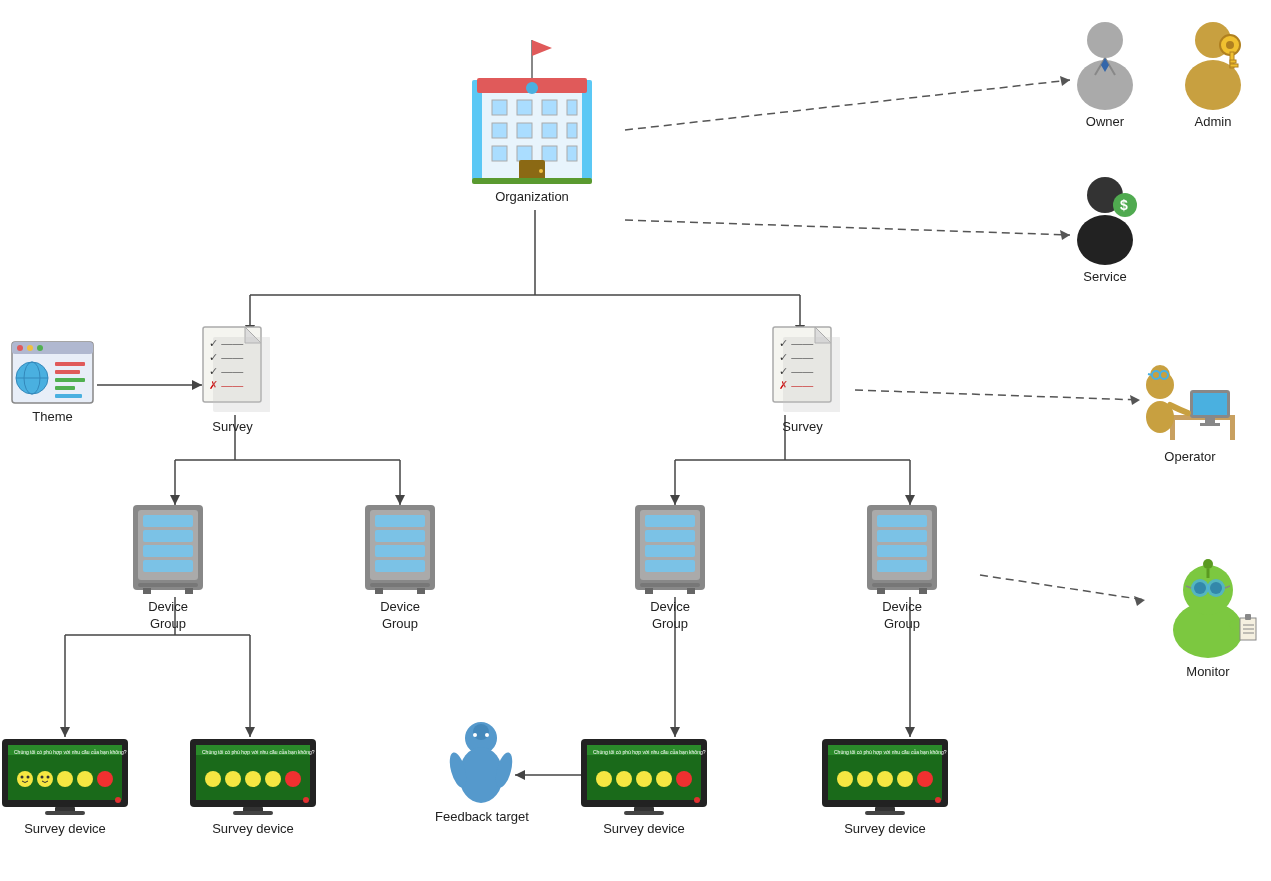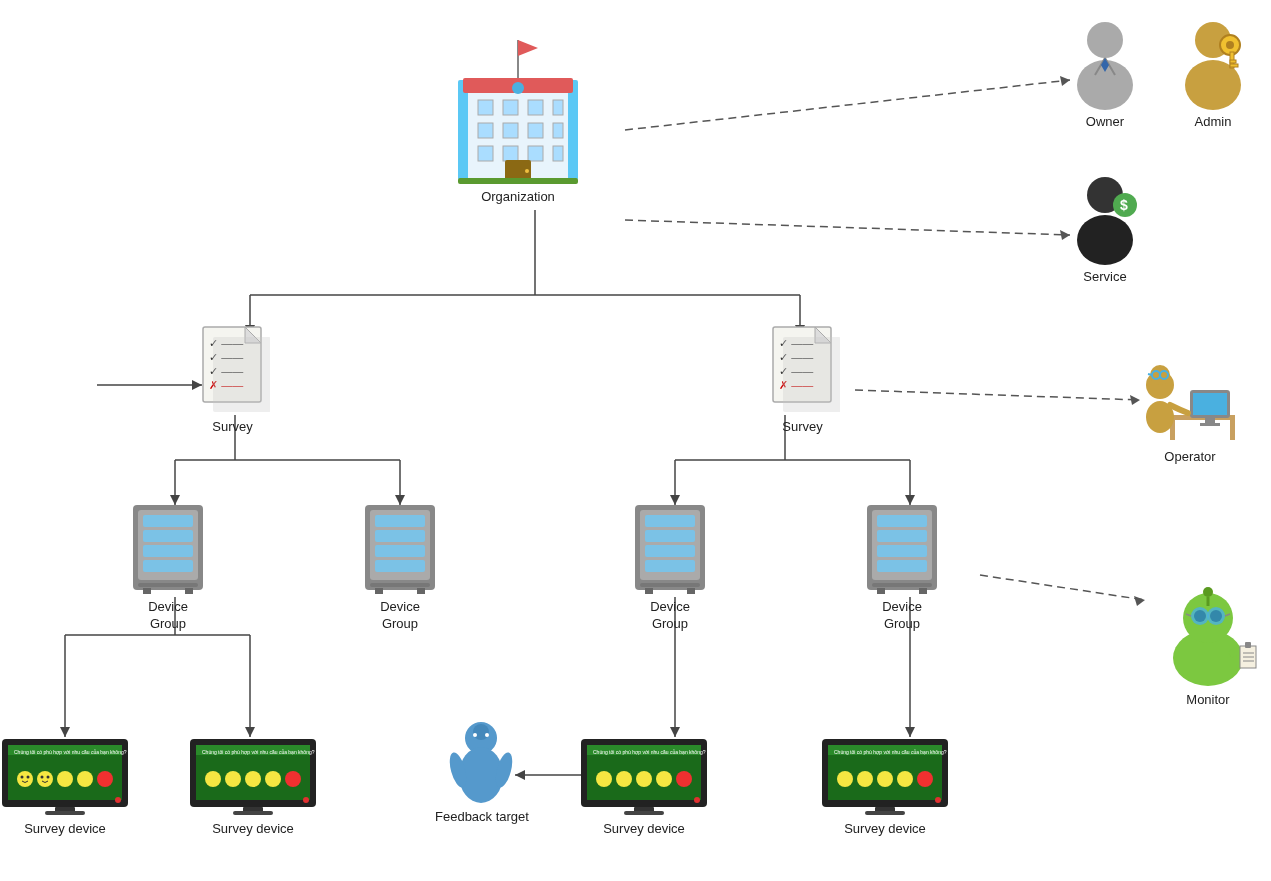--- a/index.html
+++ b/index.html
@@ -99,21 +99,21 @@
     <line x1="625" y1="220" x2="1070" y2="235" stroke="#555" stroke-width="1.5" stroke-dasharray="8,5"></line>
     <polygon points="1070,235 1060,230 1062,240" fill="#555"></polygon>
 
     <line x1="855" y1="390" x2="1140" y2="400" stroke="#555" stroke-width="1.5" stroke-dasharray="8,5"></line>
     <polygon points="1140,400 1130,395 1132,405" fill="#555"></polygon>
 
     <line x1="980" y1="575" x2="1145" y2="600" stroke="#555" stroke-width="1.5" stroke-dasharray="8,5"></line>
     <polygon points="1145,600 1134,596 1137,606" fill="#555"></polygon>
   </svg>
 
-  <div class="node" style="left:448px; top:20px;">
+  <div class="node" style="left:462px; top:20px;">
 
     <svg width="140" height="165" viewBox="0 0 140 165">
 
       <rect x="10" y="60" width="120" height="100" fill="#5bc8f5" rx="2"></rect>
 
       <rect x="20" y="70" width="100" height="90" fill="#e8f4fc"></rect>
 
       <rect x="15" y="58" width="110" height="15" fill="#e05a5a" rx="2"></rect>
 
       <line x1="70" y1="20" x2="70" y2="58" stroke="#888" stroke-width="2"></line>
@@ -138,20 +138,40 @@
       <rect x="57" y="140" width="26" height="20" fill="#8B6914" rx="2"></rect>
       <circle cx="79" cy="151" r="2" fill="#f0c040"></circle>
 
       <circle cx="70" cy="68" r="6" fill="#4ab0e0"></circle>
 
       <rect x="10" y="158" width="120" height="6" fill="#5a9a30" rx="2"></rect>
     </svg>
     <span class="node-label">Organization</span>
   </div>
 
+  <div class="node" style="left:10px; top:340px;">
+    <svg width="85" height="65" viewBox="0 0 85 65">
+      <rect x="2" y="2" width="81" height="61" fill="#e8eef8" stroke="#888" stroke-width="1.5" rx="3"></rect>
+      <rect x="2" y="2" width="81" height="12" fill="#b0b8d0" rx="3"></rect>
+      <circle cx="10" cy="8" r="3" fill="#e05a5a"></circle>
+      <circle cx="20" cy="8" r="3" fill="#f0c040"></circle>
+      <circle cx="30" cy="8" r="3" fill="#50b050"></circle>
+
+      <circle cx="22" cy="38" r="16" fill="#4ab0e0" stroke="#3388bb" stroke-width="1"></circle>
+      <ellipse cx="22" cy="38" rx="8" ry="16" fill="none" stroke="#3388bb" stroke-width="1"></ellipse>
+      <line x1="6" y1="38" x2="38" y2="38" stroke="#3388bb" stroke-width="1"></line>
+
+      <rect x="45" y="22" width="30" height="4" fill="#e05a5a" rx="1"></rect>
+      <rect x="45" y="30" width="25" height="4" fill="#e05a5a" rx="1"></rect>
+      <rect x="45" y="38" width="30" height="4" fill="#50b050" rx="1"></rect>
+      <rect x="45" y="46" width="20" height="4" fill="#50b050" rx="1"></rect>
+      <rect x="45" y="54" width="27" height="4" fill="#4ab0e0" rx="1"></rect>
+    </svg>
+    <span class="node-label">Theme</span>
+  </div>
 
   <div class="node" style="left:195px; top:325px;">
     <svg width="75" height="90" viewBox="0 0 75 90">
       <rect x="8" y="2" width="58" height="75" fill="#f5f5f0" stroke="#aaa" stroke-width="1.5" rx="2"></rect>
 
       <polygon points="50,2 66,18 50,18" fill="#ddd" stroke="#aaa" stroke-width="1"></polygon>
 
       <text x="14" y="22" font-size="11" fill="#333">✓ ——</text>
       <text x="14" y="36" font-size="11" fill="#333">✓ ——</text>
       <text x="14" y="50" font-size="11" fill="#333">✓ ——</text>
@@ -403,21 +423,21 @@
       <circle cx="16" cy="30" r="4" fill="none" stroke="#4ab0e0" stroke-width="2"></circle>
       <circle cx="24" cy="30" r="4" fill="none" stroke="#4ab0e0" stroke-width="2"></circle>
       <line x1="20" y1="30" x2="20" y2="30" stroke="#4ab0e0" stroke-width="2"></line>
       <line x1="12" y1="30" x2="8" y2="29" stroke="#4ab0e0" stroke-width="2"></line>
 
       <path d="M30,60 Q40,65 48,68" stroke="#c8a040" stroke-width="6" fill="none" stroke-linecap="round"></path>
     </svg>
     <span class="node-label">Operator</span>
   </div>
 
-  <div class="node" style="left:1158px; top:578px;">
+  <div class="node" style="left:1158px; top:550px;">
     <svg width="100" height="110" viewBox="0 0 100 110">
 
       <ellipse cx="50" cy="80" rx="35" ry="28" fill="#7cc840"></ellipse>
 
       <circle cx="50" cy="40" r="25" fill="#7cc840"></circle>
 
       <circle cx="42" cy="38" r="9" fill="#4ab0e0" opacity="0.8"></circle>
       <circle cx="58" cy="38" r="9" fill="#4ab0e0" opacity="0.8"></circle>
       <circle cx="42" cy="38" r="6" fill="#3388aa"></circle>
       <circle cx="58" cy="38" r="6" fill="#3388aa"></circle>

